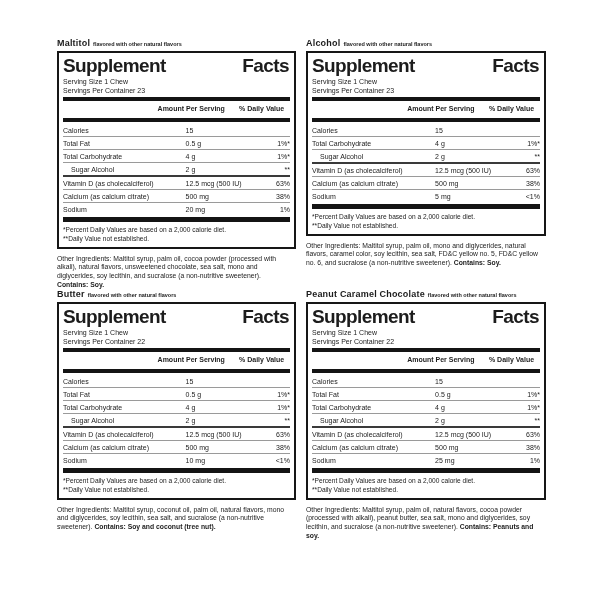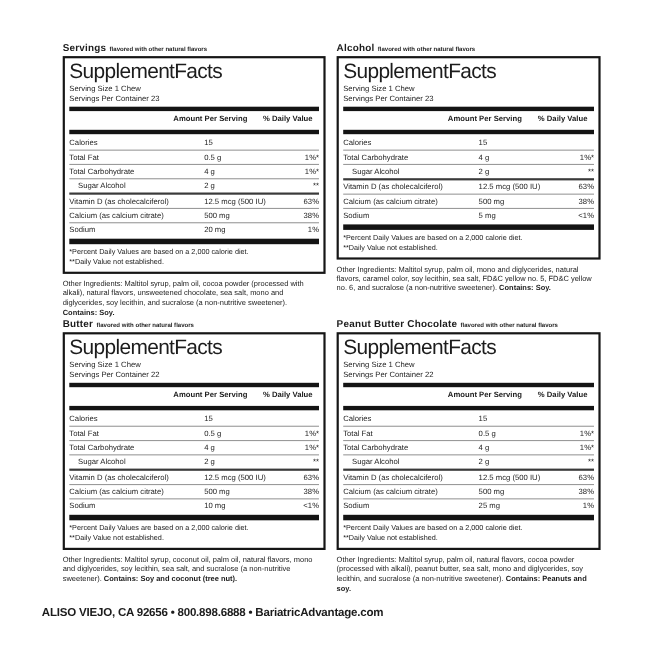--- a/index.html
+++ b/index.html
@@ -19,22 +19,22 @@
     grid-template-columns: 239px 240px;
     column-gap: 10px;
     grid-template-rows: 251px auto;
     align-items: start;
   }
   .panel { width: 100%; }
   .flavor-line { font-size: 9px; font-weight: bold; margin-bottom: 3px; letter-spacing: 0.2px; white-space: nowrap; }
   .flavor-sub { font-size: 5.5px; font-weight: bold; margin-left: 3px; letter-spacing: 0; }
   .facts-box { border: 2px solid #161616; padding: 2px 4px 3px 4px; background: #fff; }
   .sf-title {
-    display: flex; 
-    font-weight: normal; font-size: 19px; line-height: 1.02;
+    display: flex; justify-content: space-between;
+    font-weight: bold; font-size: 19px; line-height: 1.02;
     letter-spacing: -0.6px; padding: 1px 1px 2px 0;
   }
   .serving { font-size: 7px; line-height: 9px; }
   .bar { height: 4px; background: #141414; margin: 2px 0; }
   .bar.thicker { height: 5px; }
   .hdr { display: flex; font-weight: bold; font-size: 7px; line-height: 8px; padding: 2px 0 3px; }
   .hdr-amount { margin-left: 38%; width: 37%; text-align: center; }
   .hdr-dv { flex: 1; text-align: center; }
   .sf-row { display: flex; font-size: 7px; line-height: 9px; padding: 2px 0 1px; border-top: 1px solid #9a9a9a; }
   .sf-row:first-child { border-top: none; }
@@ -51,21 +51,21 @@
     font-weight: bold; font-size: 10.5px; line-height: 12.5px;
     letter-spacing: -0.2px; white-space: nowrap;
   }
 </style>
 </head>
 <body>
 
 <div class="panel-grid">
   <div class="panel">
     <div class="flavor-line">
-      <span>Servings</span><span class="flavor-sub">flavored with other natural flavors</span>
+      <span>Maltitol</span><span class="flavor-sub">flavored with other natural flavors</span>
     </div>
     <div class="facts-box">
       <div class="sf-title">
         <span>Supplement</span>
         <span>Facts</span>
       </div>
       <div class="serving">Serving Size 1 Chew</div>
       <div class="serving">Servings Per Container 23</div>
       <div class="bar"></div>
       <div class="hdr">
@@ -258,21 +258,21 @@
         <div>**Daily Value not established.</div>
       </div>
     </div>
     <div class="other">
       <span>Other Ingredients: Maltitol syrup, coconut oil, palm oil, natural flavors, mono and diglycerides, soy lecithin, sea salt, and sucralose (a non-nutritive sweetener). </span><span class="contains">Contains: Soy and coconut (tree nut).</span>
     </div>
   </div>
 
   <div class="panel">
     <div class="flavor-line">
-      <span>Peanut Butter Chocolate</span><span class="flavor-sub">flavored with other natural flavors</span>
+      <span>Peanut Caramel Chocolate</span><span class="flavor-sub">flavored with other natural flavors</span>
     </div>
     <div class="facts-box">
       <div class="sf-title">
         <span>Supplement</span>
         <span>Facts</span>
       </div>
       <div class="serving">Serving Size 1 Chew</div>
       <div class="serving">Servings Per Container 22</div>
       <div class="bar"></div>
       <div class="hdr">
@@ -329,14 +329,13 @@
         <div>**Daily Value not established.</div>
       </div>
     </div>
     <div class="other">
       <span>Other Ingredients: Maltitol syrup, palm oil, natural flavors, cocoa powder (processed with alkali), peanut butter, sea salt, mono and diglycerides, soy lecithin, and sucralose (a non-nutritive sweetener). </span><span class="contains">Contains: Peanuts and soy.</span>
     </div>
   </div>
 </div>
 
 <div class="footer">
-  <div>ALISO VIEJO, CA 92656 • 800.898.6888 • BariatricAdvantage.com</div>
 </div>
 
 </body></html>

